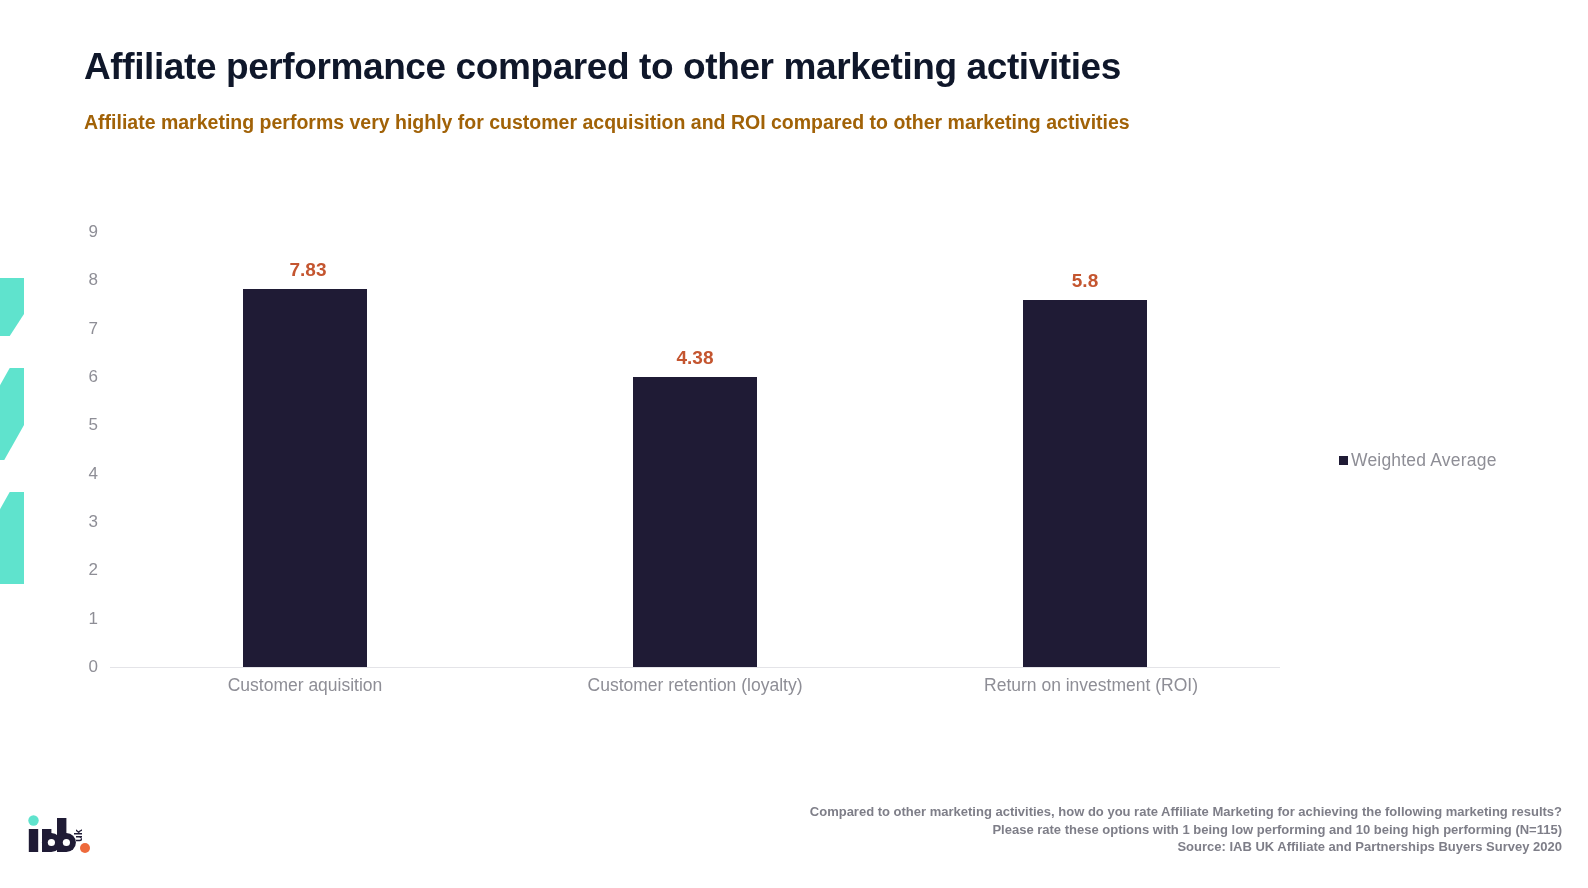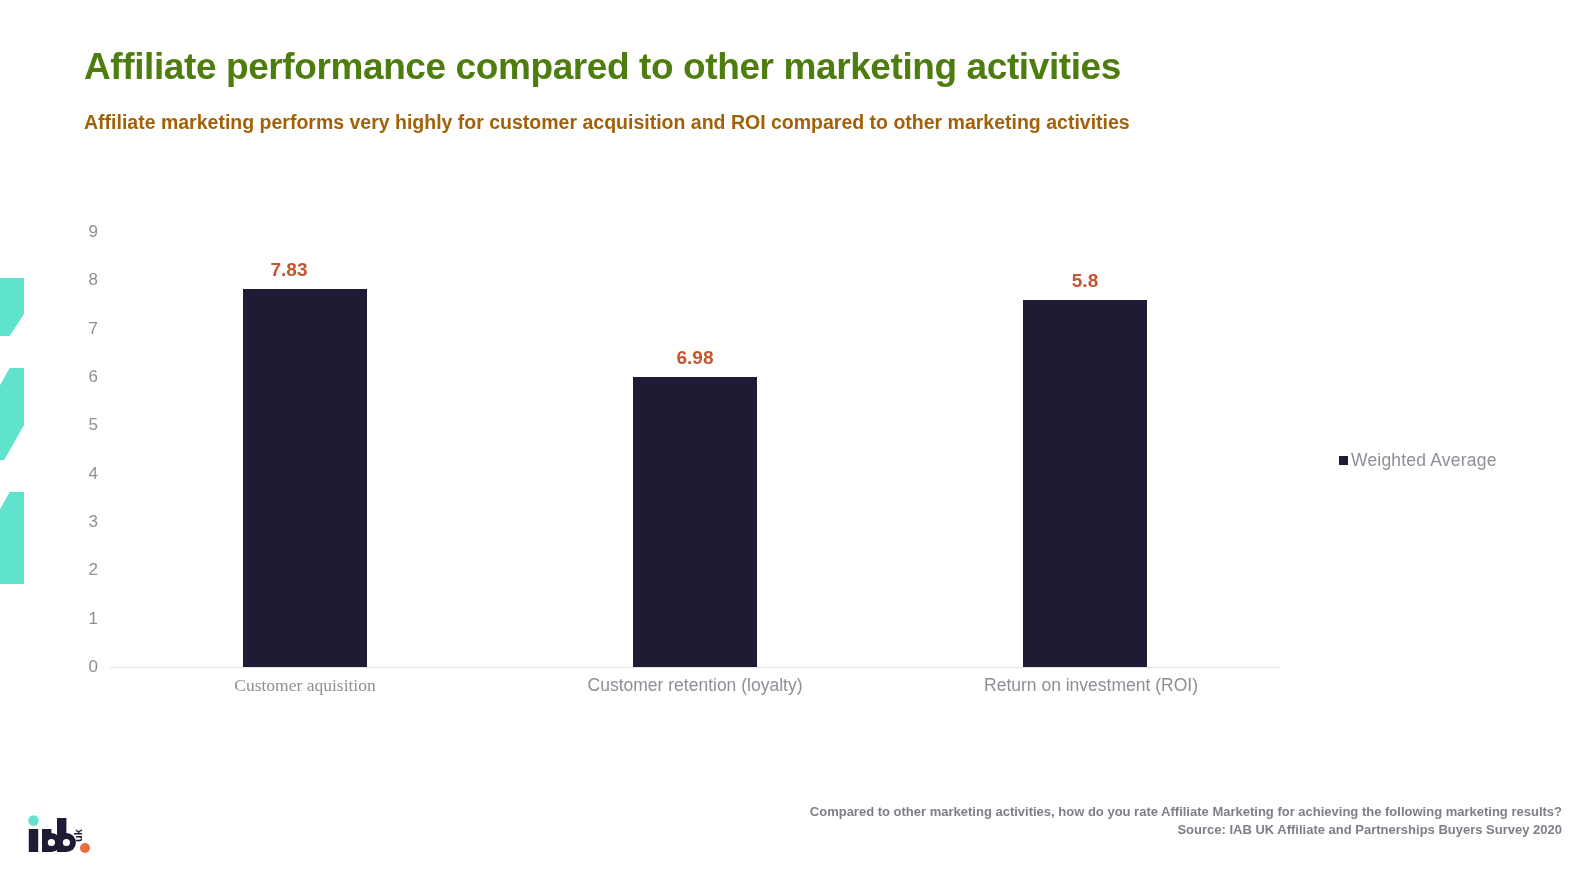--- a/index.html
+++ b/index.html
@@ -36,21 +36,21 @@
   .deco-3 { top: 222px; height: 92px;  clip-path: polygon(58% 0, 100% 0, 100% 100%, 0 100%, 0 38%); }
 
   
   .title {
     position: absolute;
     left: 84px;
     top: 46px;
     font-size: 37px;
     font-weight: 700;
     letter-spacing: -0.4px;
-    color: #4d7c0f;
+    color: #0f172a;
     white-space: nowrap;
   }
   .subtitle {
     position: absolute;
     left: 84px;
     top: 111px;
     font-size: 19.5px;
     font-weight: 600;
     color: #a16207;
     white-space: nowrap;
@@ -176,38 +176,39 @@
       <div class="y-tick" style="left: 74px; top: 280.333px;">8</div>
       <div class="y-tick" style="left: 74px; top: 232px;">9</div>
     </div>
   <div class="axis-line"></div>
   <div id="bars">
       <div class="bar" style="left: 243px; top: 288.55px; width: 124px; height: 378.45px; background: rgb(31, 27, 53);"></div>
       <div class="bar" style="left: 633px; top: 376.517px; width: 124px; height: 290.483px; background: rgb(31, 27, 53);"></div>
       <div class="bar" style="left: 1023px; top: 299.667px; width: 124px; height: 367.333px; background: rgb(31, 27, 53);"></div>
     </div>
   <div id="bar-values">
-      <div class="bar-value" style="left: 289px; top: 258.55px;">7.83</div>
-      <div class="bar-value" style="left: 695px; top: 346.517px;">6.98</div>
+      <div class="bar-value" style="left: 308px; top: 258.55px;">7.83</div>
+      <div class="bar-value" style="left: 695px; top: 346.517px;">4.38</div>
       <div class="bar-value" style="left: 1085px; top: 269.667px;">5.8</div>
     </div>
   <div id="x-labels">
-      <div class="x-label" style="left: 305px; font-family: Liberation Serif, serif;">Customer aquisition</div>
+      <div class="x-label" style="left: 305px;">Customer aquisition</div>
       <div class="x-label" style="left: 695px; text-align: right;">Customer retention (loyalty)</div>
       <div class="x-label" style="left: 1085px; margin-left: 6px;">Return on investment (ROI)</div>
     </div>
 </div>
 
 <div class="legend">
   <span class="legend-swatch"></span>
   <span class="legend-label">Weighted Average</span>
 </div>
 
 <div class="footnotes">
   <div class="footnote-line">Compared to other marketing activities, how do you rate Affiliate Marketing for achieving the following marketing results?</div>
+  <div class="footnote-line">Please rate these options with 1 being low performing and 10 being high performing (N=115)</div>
   <div class="footnote-line">Source: IAB UK Affiliate and Partnerships Buyers Survey 2020</div>
 </div>
 
 <div class="logo">
   <svg viewBox="0 0 74 42" width="74" height="42">
     <circle cx="7.5" cy="8.5" r="5.2" fill="#5fe3cd"></circle>
     <rect x="2.8" y="17" width="9.4" height="23" fill="#1f1b35"></rect>
     <path d="M16 17h9.4v23H16z" fill="#1f1b35"></path>
     <circle cx="25.4" cy="30.5" r="9.5" fill="#1f1b35"></circle>
     <circle cx="25.4" cy="30.5" r="3.6" fill="#ffffff"></circle>

